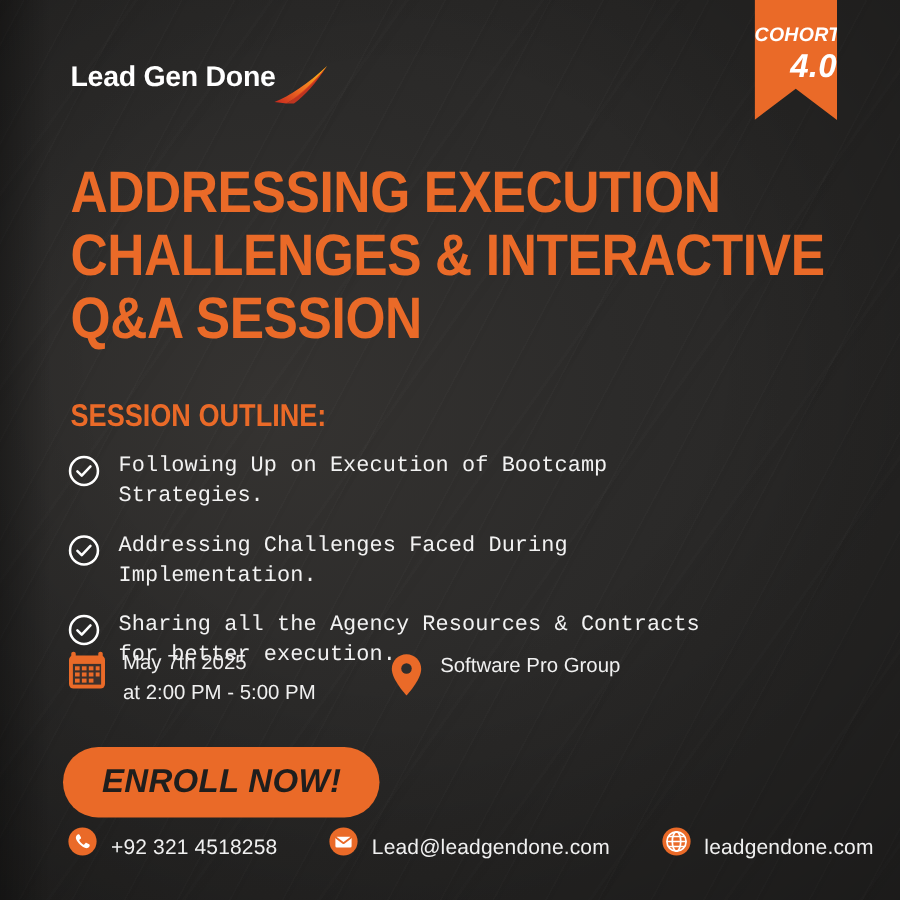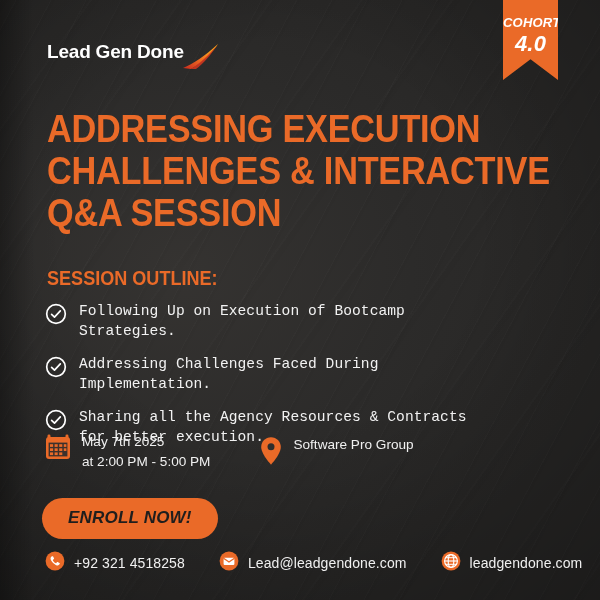--- a/index.html
+++ b/index.html
@@ -91,20 +91,21 @@
     font-style: italic;
     letter-spacing: .2px;
   }
   .ribbon-num {
     display: block;
     margin-top: 1px;
     font-size: 22px;
     font-weight: bold;
     font-style: italic;
     letter-spacing: .2px;
+    text-align: right;
   }
 
   
   .logo {
     position: absolute;
     left: 47px;
     top: 42px;
     display: flex;
     align-items: flex-start;
   }
@@ -209,21 +210,21 @@
   .cta {
     position: absolute;
     left: 42px;
     top: 498px;
     background: #ea6a28;
     color: #1f1e1d;
     border: none;
     border-radius: 999px;
     padding: 10px 26px 11px;
     font-family: "Liberation Sans", sans-serif;
-    font-size: 17px;
+    font-size: 22px;
     font-weight: bold;
     font-style: italic;
     letter-spacing: .2px;
     cursor: pointer;
   }
 
   
   .footer {
     position: absolute;
     left: 45px;

